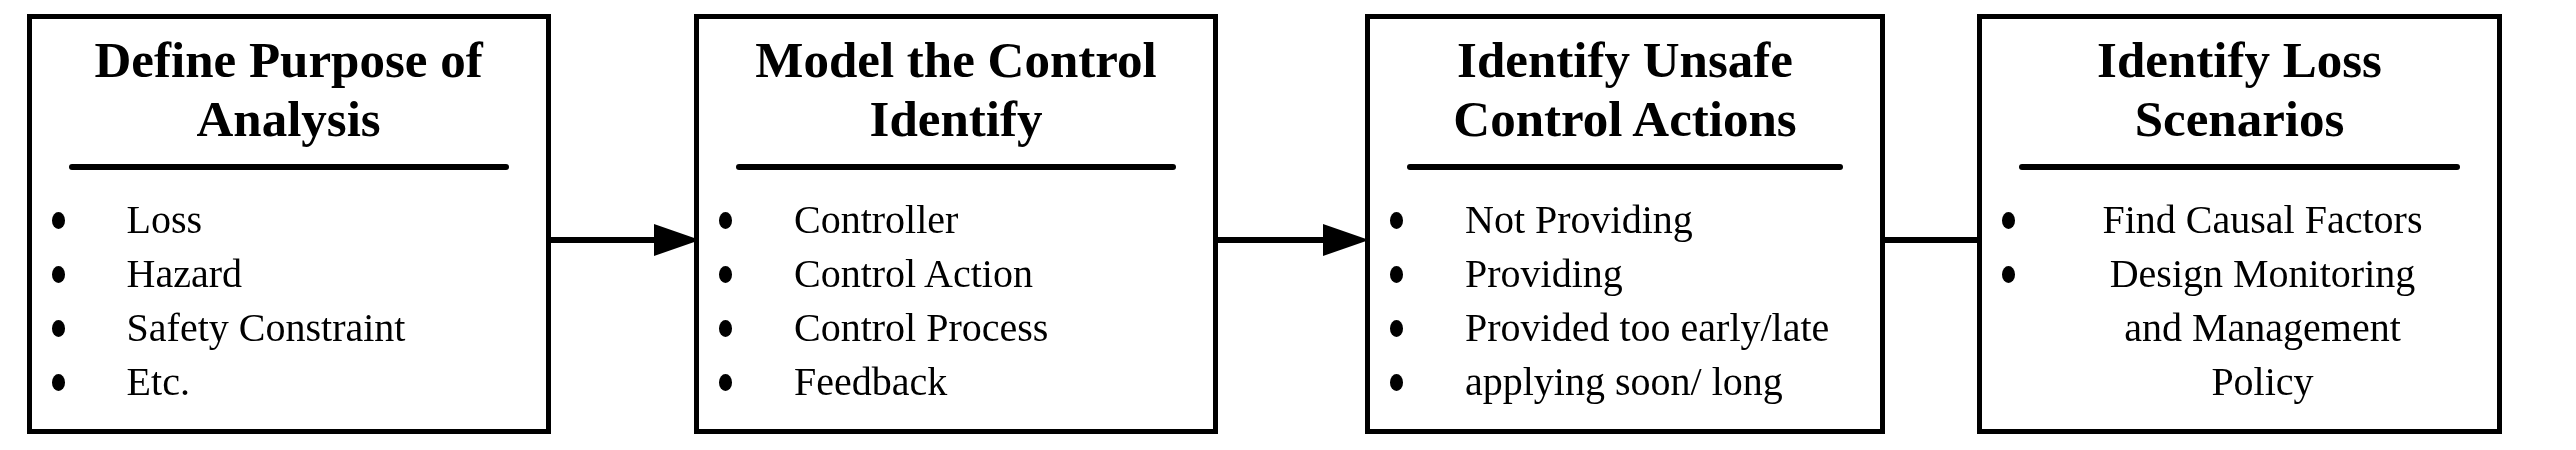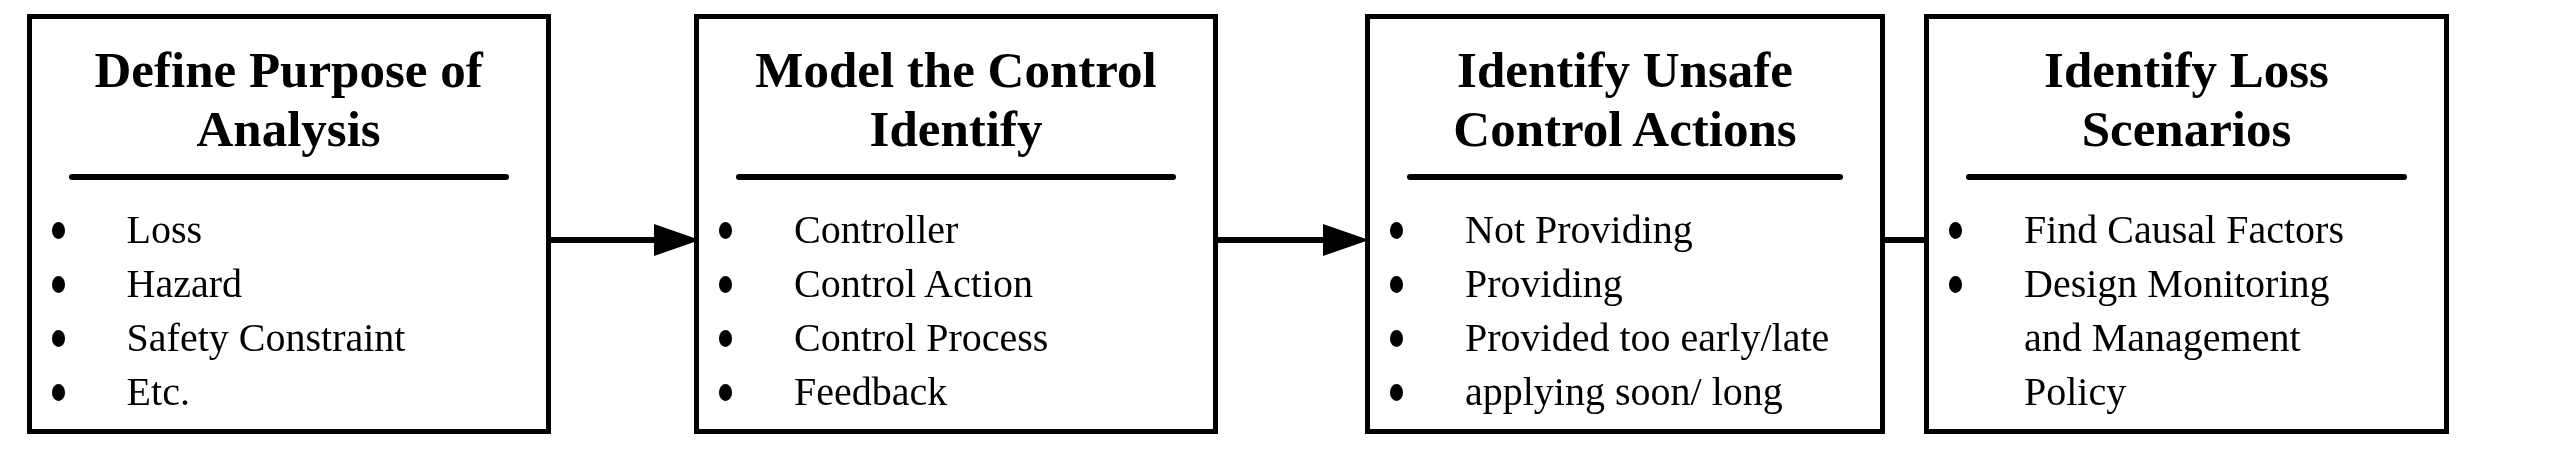--- a/index.html
+++ b/index.html
@@ -21,24 +21,24 @@
     position: absolute;
     top: 14px;
     height: 410px; 
     border: 5.7px solid #000000;
     background: #ffffff;
     box-sizing: content-box;
   }
   .box-1 { left: 26.6px;   width: 514px; }
   .box-2 { left: 694px; width: 514px; }
   .box-3 { left: 1365px; width: 510px; }
-  .box-4 { left: 1924px; width: 515px; }
+  .box-4 { left: 1977px; width: 515px; }
 
   .box-title {
-    margin-top: 22px;
+    margin-top: 12px;
     padding: 0 9px;
     text-align: center;
     font-weight: bold;
     font-size: 51px;
     line-height: 59px;
     color: #000000;
     letter-spacing: 0px;
   }
   .rule {
     height: 6.3px;
@@ -60,21 +60,21 @@
   }
   ul.bullet-list li .bullet {
     position: absolute;
     left: 20px;
     top: 19px;
     width: 13.3px;
     height: 17px;
     border-radius: 50%;
     background: #000000;
   }
-  .box-4 ul.bullet-list li { padding-right: 49px; }
+  .box-4 ul.bullet-list li { padding-right: 49px; text-align: center; }
 
   .flow-arrow {
     position: absolute;
     top: 224px;   
     height: 32px;
   }
   .arrow-1 { left: 549px;  width: 151px; }
   .arrow-2 { left: 1217px; width: 152px; }
   .arrow-3 { left: 1884px; width: 152px; }
   .flow-arrow .shaft {

